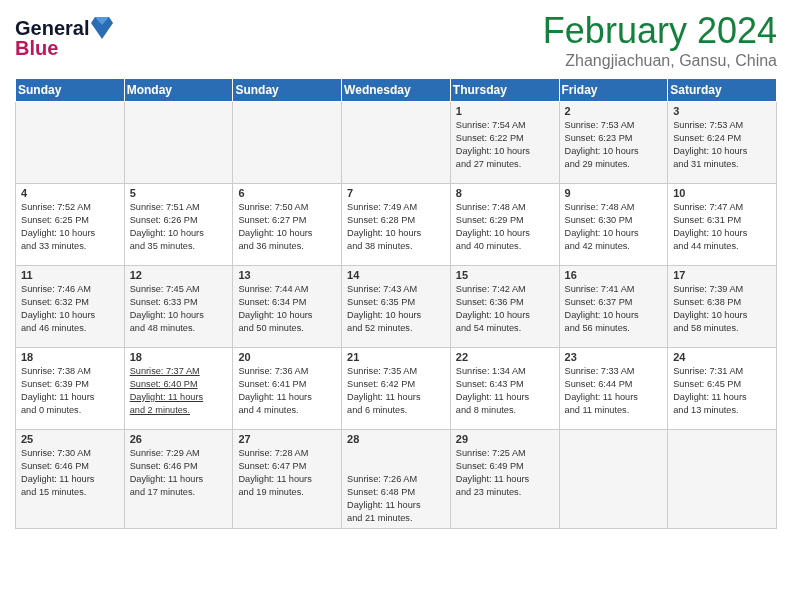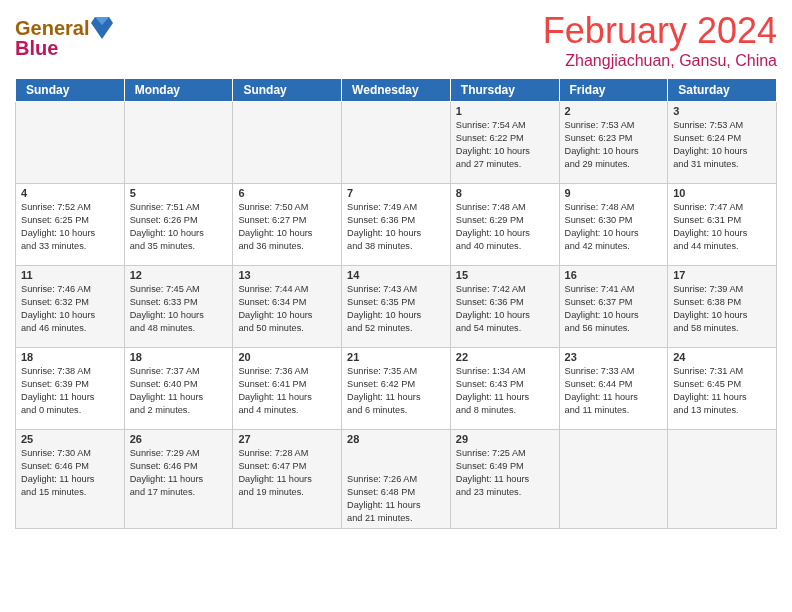--- a/index.html
+++ b/index.html
@@ -27,37 +27,37 @@
       margin-top: 5px;
     }
     .logo-general { color: #333; }
     .logo-blue { color: #2a6db5; }
     .title-block {
       text-align: right;
     }
     .month-title {
       font-size: 36px;
       font-weight: normal;
-      color: #ef4444;
+      color: #15803d;
     }
     .location {
       font-size: 16px;
-      color: #be185d;
+      color: #737373;
     }
     .calendar {
       width: 100%;
       border-collapse: collapse;
       table-layout: fixed;
     }
     .calendar th {
       background-color: #2a6db5;
       color: #fff;
       font-size: 12px;
       font-weight: bold;
-      padding: 4px 10px;
+      padding: 4px 2px;
       text-align: left;
       border: 1px solid #fff;
     }
     .calendar td {
       vertical-align: top;
       border: 1px solid #ccc;
       padding: 3px 5px;
       font-size: 9.5px;
       color: #333;
       height: 82px;
@@ -86,21 +86,21 @@
     }
   </style>
 </head>
 <body>
 
 <div class="container">
   <div class="header">
     <div class="logo">
       <div>
         <div style="display:flex;align-items:center;">
-          <span class="logo-general" style="font-size:20px;font-weight:bold;color:#a16207;">General</span>
+          <span class="logo-general" style="font-size:20px;font-weight:bold;color:#0f172a;">General</span>
           <svg width="22" height="26" viewBox="0 0 22 26" style="margin-left:2px;">
             <polygon points="4,2 18,2 22,8 11,24 0,8" fill="#2a6db5"></polygon>
             <polygon points="4,2 18,2 11,10" fill="#5599dd"></polygon>
           </svg>
         </div>
         <span class="logo-blue" style="font-size:20px;font-weight:bold;color:#be185d;display:block;margin-top:-4px;">Blue</span>
       </div>
     </div>
     <div class="title-block">
       <div class="month-title">February 2024</div>
@@ -166,21 +166,21 @@
           <td>
             <span class="day-number">6</span>
             <div class="day-info" style="white-space: pre-line;">Sunrise: 7:50 AM
 Sunset: 6:27 PM
 Daylight: 10 hours
 and 36 minutes.</div>
           </td>
           <td>
             <span class="day-number">7</span>
             <div class="day-info" style="white-space: pre-line;">Sunrise: 7:49 AM
-Sunset: 6:36 PM
+Sunset: 6:28 PM
 Daylight: 10 hours
 and 38 minutes.</div>
           </td>
           <td>
             <span class="day-number">8</span>
             <div class="day-info" style="white-space: pre-line;">Sunrise: 7:48 AM
 Sunset: 6:29 PM
 Daylight: 10 hours
 and 40 minutes.</div>
           </td>
@@ -253,21 +253,21 @@
         <tr>
           <td>
             <span class="day-number">18</span>
             <div class="day-info" style="white-space: pre-line;">Sunrise: 7:38 AM
 Sunset: 6:39 PM
 Daylight: 11 hours
 and 0 minutes.</div>
           </td>
           <td>
             <span class="day-number">18</span>
-            <div class="day-info" style="white-space: pre-line;">Sunrise: 7:37 AM
+            <div class="day-info" style="white-space: pre-line; text-decoration: underline;">Sunrise: 7:37 AM
 Sunset: 6:40 PM
 Daylight: 11 hours
 and 2 minutes.</div>
           </td>
           <td>
             <span class="day-number">20</span>
             <div class="day-info" style="white-space: pre-line;">Sunrise: 7:36 AM
 Sunset: 6:41 PM
 Daylight: 11 hours
 and 4 minutes.</div>

